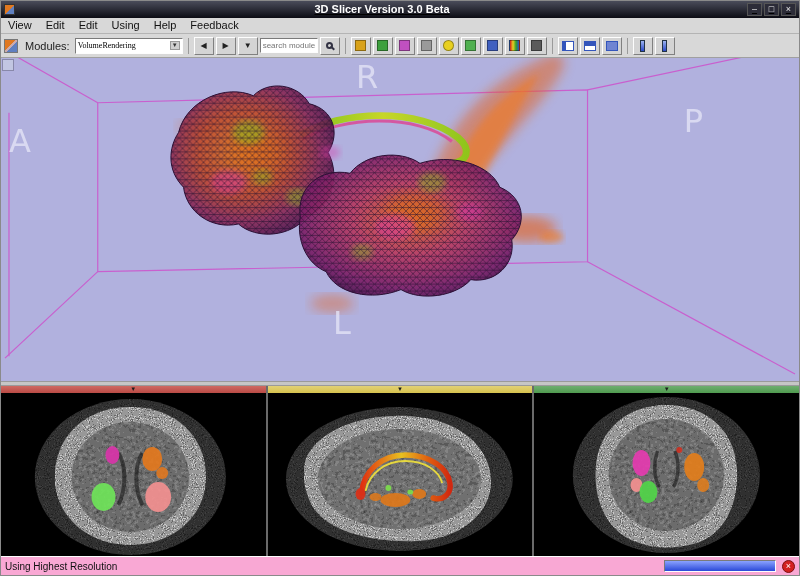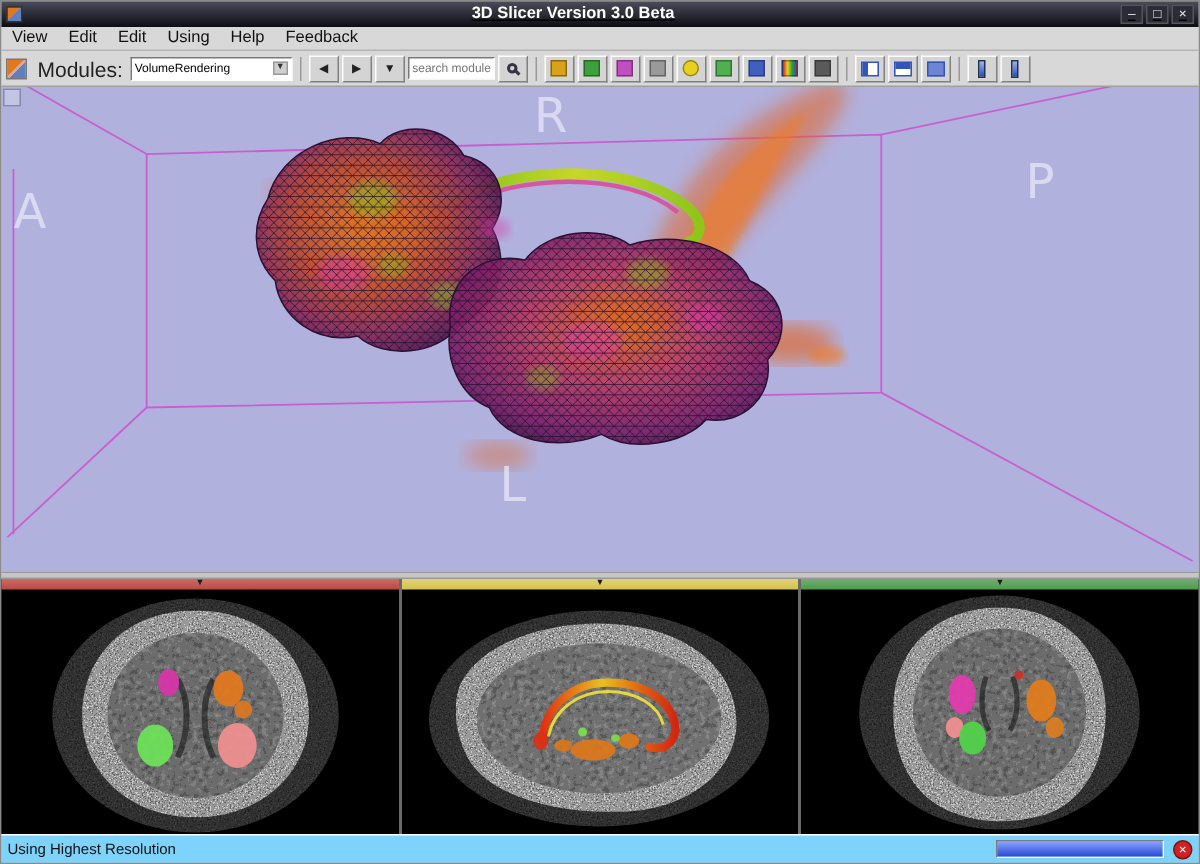--- a/index.html
+++ b/index.html
@@ -13,22 +13,22 @@
   .title { flex:1; text-align:center; color:#fff; font-size:11px; font-weight:bold; line-height:17px; }
   .winbtn { width:15px; height:13px; margin-left:2px; background:#2c2c38; color:#e8e8e8; border:1px solid #555; font-size:9px; line-height:11px; text-align:center; padding:0; cursor:pointer; }
 
   
   .menubar { height:16px; flex:0 0 16px; background:#d8d8d8; border-bottom:1px solid #b4b4b4; display:flex; align-items:center; font-size:11px; color:#111; }
   .menu-item { padding:0 7px; line-height:15px; cursor:default; }
 
   
   .toolbar { height:24px; flex:0 0 24px; background:#d8d8d8; border-bottom:1px solid #a0a0a0; display:flex; align-items:center; padding:0 3px; gap:2px; }
   .tb-logo { width:14px; height:14px; background:linear-gradient(135deg,#e07820 45%,#caa 45%, #caa 55%, #5f7fc0 55%); border:1px solid #777; }
-  .modules-label { font-size:14px; margin:0 3px 0 5px; color:#222; }
-  .combo { width:108px; height:16px; background:#fff; border:1px solid; border-color:#7a7a7a #fdfdfd #fdfdfd #7a7a7a; display:flex; align-items:center; justify-content:space-between; padding:0 2px; font-size:8px; }
+  .modules-label { font-size:11px; margin:0 3px 0 5px; color:#222; }
+  .combo { width:108px; height:16px; background:#fff; border:1px solid; border-color:#7a7a7a #fdfdfd #fdfdfd #7a7a7a; display:flex; align-items:center; justify-content:space-between; padding:0 2px; font-size:8px;font-family:Liberation Serif, serif; }
   .combo .arr { font-size:6px; color:#333; background:#cfcfcf; border:1px solid #999; padding:0 1px; line-height:7px; }
   .tbtn { width:20px; height:18px; background:#d4d4d4; border:1px solid; border-color:#fdfdfd #808080 #808080 #fdfdfd; display:flex; align-items:center; justify-content:center; padding:0; cursor:pointer; }
   .glyph { font-size:8px; color:#222; line-height:1; }
   .sep { width:1px; height:16px; background:#9a9a9a; margin:0 3px; }
   .search-input { width:58px; height:15px; border:1px solid; border-color:#7a7a7a #fdfdfd #fdfdfd #7a7a7a; font-size:8px; padding:0 2px; font-family:"Liberation Sans",sans-serif; }
   .mag { width:7px; height:7px; border:2px solid #334; border-radius:50%; position:relative; }
   .mag::after { content:""; position:absolute; width:5px; height:2px; background:#334; transform:rotate(45deg); right:-4px; bottom:-2px; }
   .ic { width:11px; height:11px; border:1px solid rgba(0,0,0,.35); }
   .ic1{background:#d8a21a}.ic2{background:#3da03d}.ic3{background:#c050c0}
   .ic4{background:#9a9a9a}.ic5{background:#e8d020;border-radius:50%}.ic6{background:#50b050}
@@ -55,21 +55,21 @@
   .slices { height:170px; flex:0 0 170px; display:flex; background:#6a6a6a; gap:2px; }
   .slice-panel { flex:1 1 0; min-width:0; display:flex; flex-direction:column; background:#000; }
   .slice-bar { height:7px; flex:0 0 7px; position:relative; }
   .slice-bar.red { background:linear-gradient(#cf6a62,#b94a45); }
   .slice-bar.yellow { background:linear-gradient(#e2d175,#d6c24e); }
   .slice-bar.green { background:linear-gradient(#6fae6f,#4f9b4f); }
   .bar-pin { position:absolute; left:50%; top:0; transform:translateX(-50%); font-size:6px; line-height:7px; color:#1c1c1c; background:transparent; border:none; padding:0; cursor:pointer; }
   .slice-svg { flex:1 1 auto; width:100%; display:block; }
 
   
-  .statusbar { height:19px; flex:0 0 19px; background:#7dd3fc; border-top:1px solid #fdfdfd; display:flex; align-items:center; padding:0 4px; gap:6px; font-size:10px; color:#111; }
+  .statusbar { height:19px; flex:0 0 19px; background:#f9a8d4; border-top:1px solid #fdfdfd; display:flex; align-items:center; padding:0 4px; gap:6px; font-size:10px; color:#111; }
   .status-msg { flex:1; }
   .progress { width:112px; height:12px; border:1px solid; border-color:#7a7a7a #fdfdfd #fdfdfd #7a7a7a; background:#cfd4ec; }
   .progress .fill { width:100%; height:100%; background:linear-gradient(#8aa2ff,#2a48d8); }
   .cancelbtn { width:13px; height:13px; border-radius:50%; background:#d32020; border:1px solid #7c0f0f; color:#fff; font-size:9px; line-height:10px; text-align:center; padding:0; cursor:pointer; }
 </style>
 </head>
 <body>
 
 <div class="win">
 

